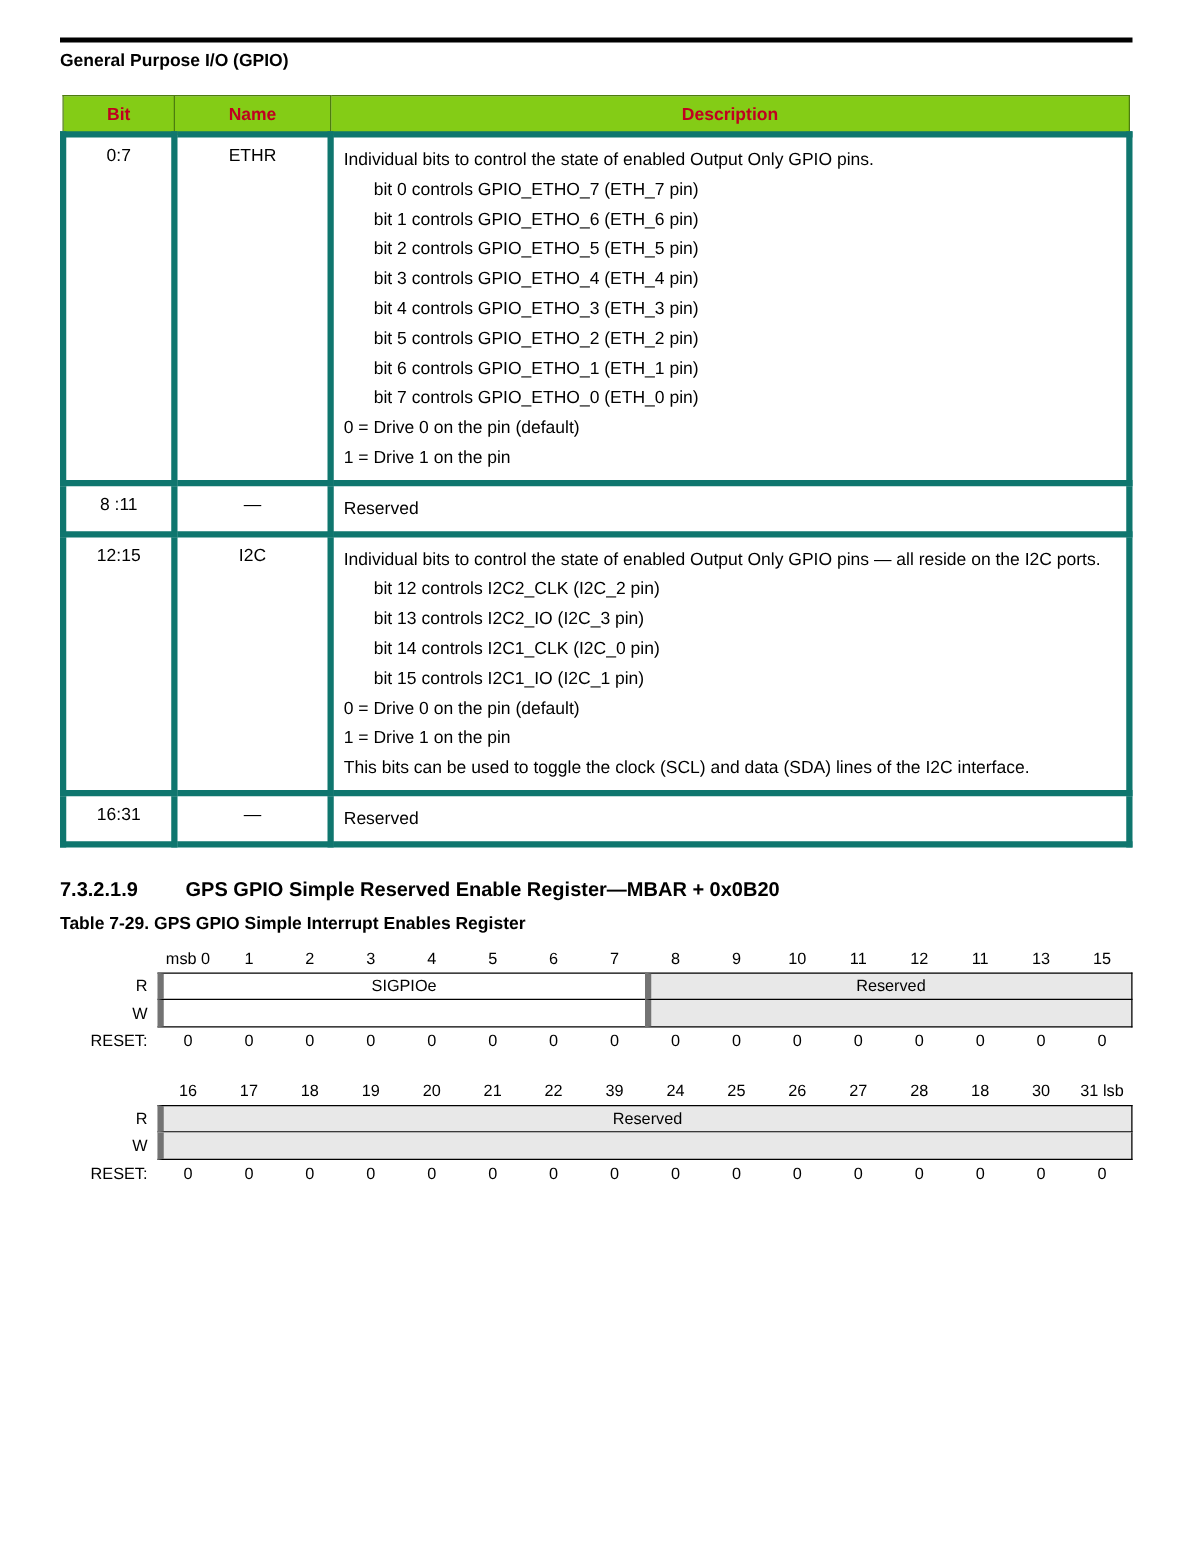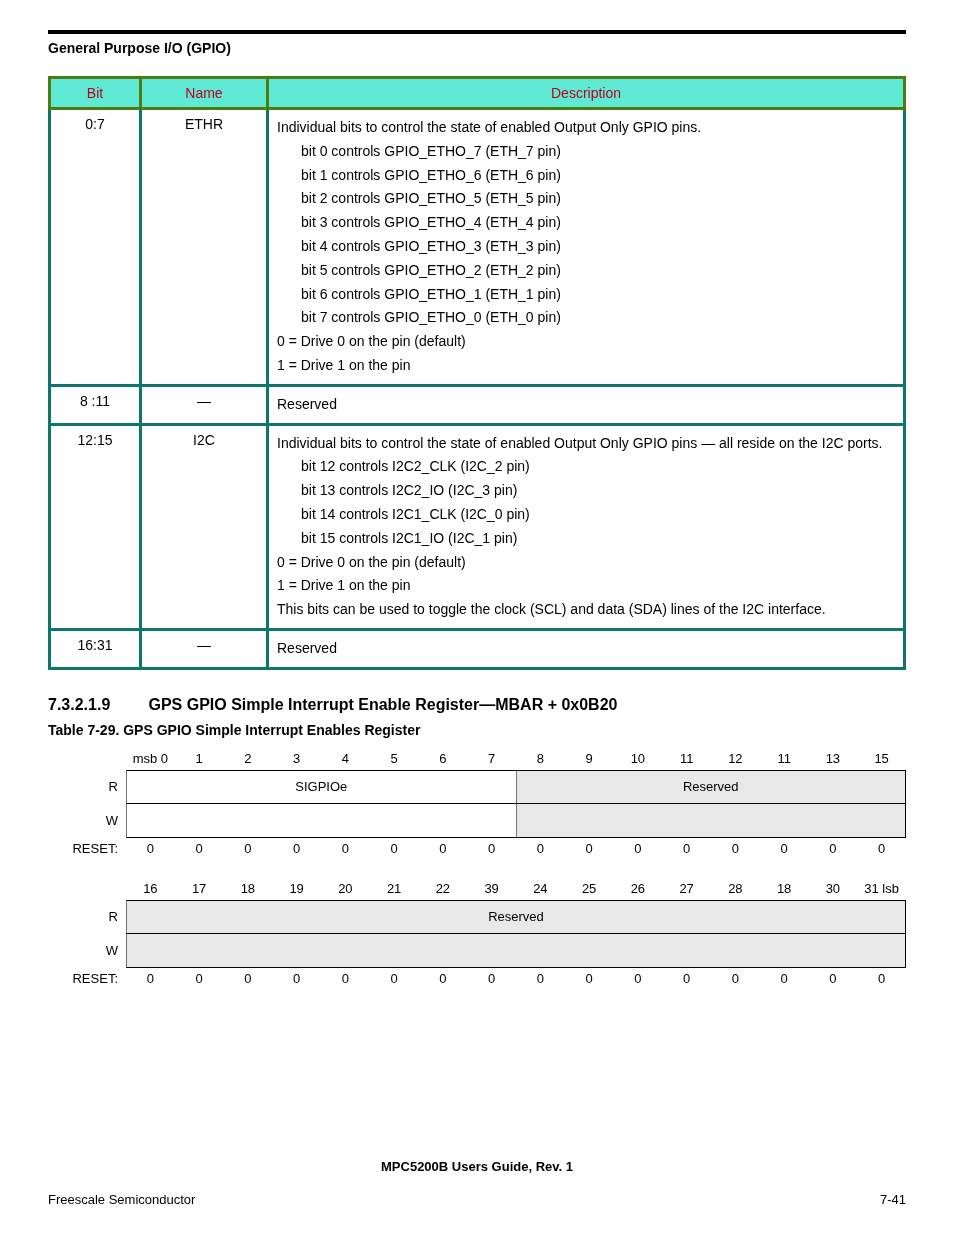--- a/index.html
+++ b/index.html
@@ -1,40 +1,40 @@
 <!DOCTYPE html>
 <html><head>
 <meta charset="utf-8">
 <style>
   html,body{margin:0;padding:0;background:#fff;font-family:Arial,Helvetica,sans-serif;color:#000}
   .page{width:954px;height:1235px;position:relative;box-sizing:border-box;padding:30px 48px 0 48px}
   .top-rule{height:4px;background:#000;margin:0 0 6px 0}
   .header-right{text-align:left;font-weight:bold;font-size:14px;margin-bottom:20px}
 
   table.reg{border-collapse:collapse;width:100%;font-size:14px}
-  table.reg th{background:#5eead4;border:3px solid #4d7c0f;padding:6px 8px;color:#c00020;font-weight:normal;text-align:center}
-  table.reg td{border:3px solid #0f766e;padding:6px 8px;vertical-align:top}
+  table.reg th{background:#84cc16;border:1px solid #4d7c0f;padding:6px 8px;color:#c00020;font-weight:bold;text-align:center}
+  table.reg td{border:5px solid #0f766e;padding:6px 8px;vertical-align:top}
   table.reg td.bit,table.reg td.name{text-align:center;white-space:nowrap}
   table.reg td.desc{line-height:1.7}
   .indent{display:block;padding-left:24px}
 
   .sec-heading{margin:26px 0 8px 0;font-size:16px;font-weight:bold}
   .sec-num{display:inline-block;width:96px}
   .tbl-caption{text-align:left;font-weight:bold;font-size:14px;margin:4px 0 10px 0}
 
   
   .diagram{font-size:13px}
-  .diagram .row{display:flex;align-items:center}
+  .diagram .row{display:flex;}
   .diagram .lbl{width:78px;text-align:right;padding-right:8px;box-sizing:border-box;height:22px;line-height:22px}
   .diagram .cells{display:flex;flex:1}
   .diagram .bitnum{flex:1;text-align:center;height:22px;line-height:22px}
   .diagram .right{border-right:1px solid #000}
   .diagram .shade{background:#e8e8e8}
   .diagram .reset .bitnum{height:22px;line-height:22px}
-  .diagram .grp{display:flex;align-items:center;justify-content:center;height:34px;line-height:22px;border-top:1px solid #000;border-bottom:1px solid #000;border-left:1px solid #737373;box-sizing:border-box}
+  .diagram .grp{display:flex;align-items:center;justify-content:center;height:22px;line-height:22px;border-top:1px solid #000;border-bottom:1px solid #000;border-left:5px solid #737373;box-sizing:border-box}
   .diagram .block{margin-bottom:18px}
 
   .footer{position:absolute;left:48px;right:48px;bottom:28px;font-size:13px}
   .footer .guide{text-align:center;font-weight:bold;margin-bottom:18px}
   .footer .line{display:flex;justify-content:space-between}
 </style>
 </head>
 <body>
 
 <div class="page">
@@ -89,21 +89,21 @@
       <tr>
         <td class="bit">16:31</td>
         <td class="name">—</td>
         <td class="desc">Reserved</td>
       </tr>
     </tbody>
   </table>
 
   <div class="sec-heading">
     <span class="sec-num">7.3.2.1.9</span>
-    <span>GPS GPIO Simple Interrupt Enable Register—MBAR + 0x0B20</span>
+    <span>GPS GPIO Simple Reserved Enable Register—MBAR + 0x0B20</span>
   </div>
   <div class="tbl-caption">Table 7-29. GPS GPIO Simple Interrupt Enables Register</div>
 
   <div class="diagram">
 
     <div class="block">
       <div class="row">
         <div class="lbl"></div>
         <div class="cells" id="bits-hi">
             <div class="bitnum">msb 0</div>
@@ -213,20 +213,13 @@
             <div class="bitnum">0</div>
             <div class="bitnum">0</div>
             <div class="bitnum">0</div>
             <div class="bitnum">0</div>
           </div>
       </div>
     </div>
 
   </div>
 
-  <div class="footer">
-    <div class="guide">MPC5200B Users Guide, Rev. 1</div>
-    <div class="line">
-      <span>Freescale Semiconductor</span>
-      <span>7-41</span>
-    </div>
-  </div>
 </div>
 
 </body></html>

